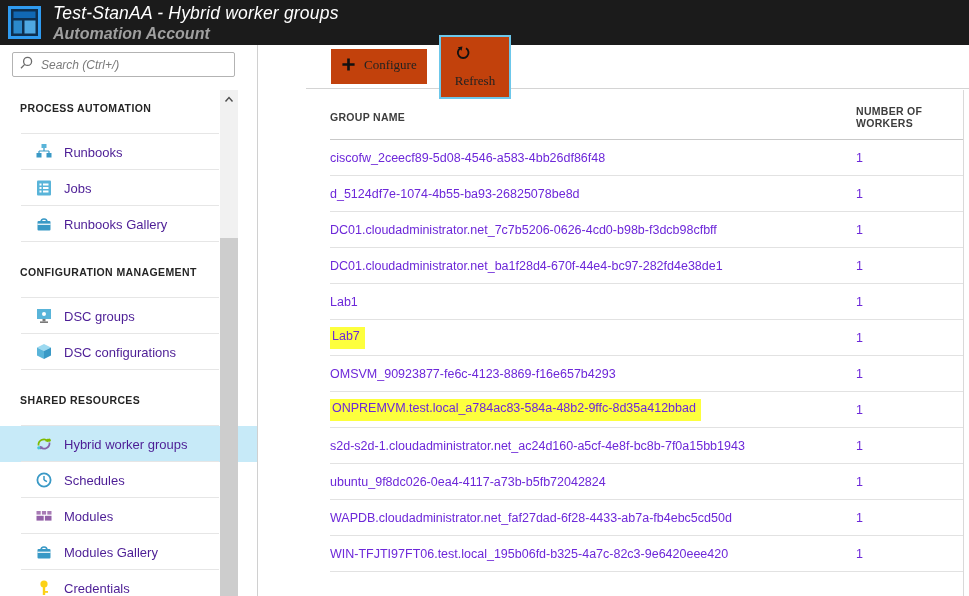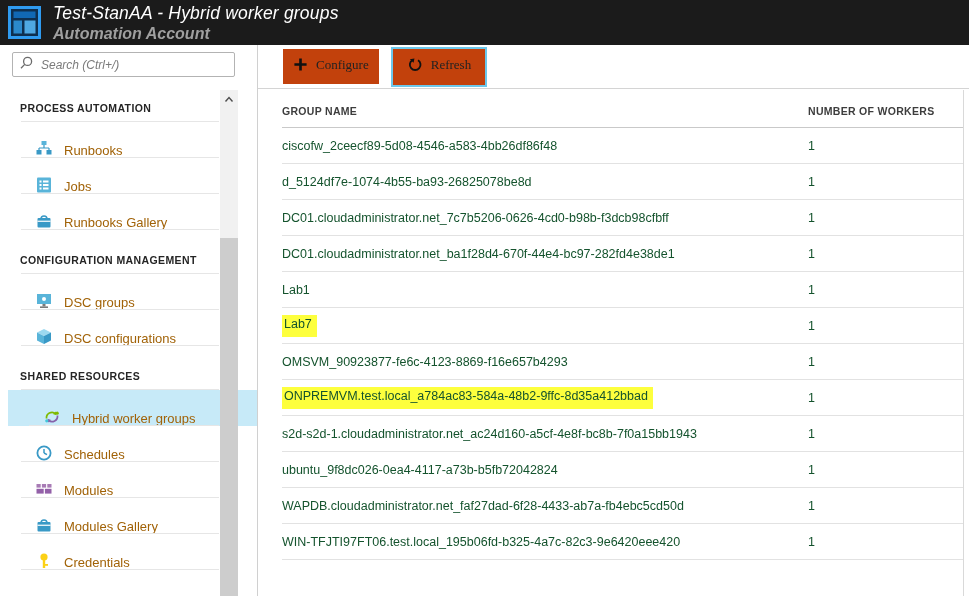--- a/index.html
+++ b/index.html
@@ -8,62 +8,62 @@
          font-family:"Liberation Sans", sans-serif; color:#333; }
 
   
   .hdr { height:45px; background:#1b1b1b; display:flex; align-items:center; }
   .hdr-icon { width:33px; height:33px; margin-left:8px; flex:0 0 auto; }
   .hdr-text { margin-left:12px;font-style:italic; }
   .hdr-title { color:#fff; font-size:17.5px; letter-spacing:.2px; }
   .hdr-sub { color:#9f9f9f; font-size:16px; font-weight:bold; margin-top:1px; }
 
   
-  .body { display:flex; height:551px; }
+  .body { display:flex; height:551px;gap:48px; }
   .sidebar { width:258px; position:relative; border-right:1px solid #d0d0d0; background:#fff; overflow:hidden; }
   .main { flex:1; position:relative; background:#fff; }
   .main::after { content:""; position:absolute; top:45px; bottom:0; right:5px; border-left:1px solid #d9d9d9; }
 
   
   .search-wrap { margin:7px 22px 0 12px; height:25px; border:1px solid #b3b3b3; border-radius:2px;
                  display:flex; align-items:center; padding:0 6px; background:#fff; }
   .search-wrap svg { flex:0 0 auto; }
   .search-wrap input { border:none; outline:none; flex:1; margin-left:8px; font-size:12px;
                        font-style:italic; color:#444; font-family:"Liberation Sans", sans-serif; }
   .search-wrap input::placeholder { color:#7a7a7a; font-style:italic; }
 
   .nav { margin-top:13px; }
-  .section-title { position:relative; padding:24px 0 8px 20px; font-size:10.5px; font-weight:bold;
+  .section-title { position:relative; padding:24px 0 20px 20px; font-size:10.5px; font-weight:bold;
                    color:#252525; letter-spacing:.4px; }
   .section:first-child .section-title { padding-top:12px; }
   .section-title::after, .item::after { content:""; position:absolute; bottom:0; left:21px; right:38px;
                    border-bottom:1px solid #e6e6e6; }
-  .item { position:relative; height:36px; display:flex; align-items:flex-end; padding-left:35px; gap:11px;
-          font-size:13px; color:#a16207; cursor:pointer; }
-  .item.selected { background:#c7eaf8;margin-left:8px; }
+  .item { position:relative; height:36px; display:flex; align-items:center; padding-left:35px; gap:11px;
+          font-size:13px; color:#4c1d95; cursor:pointer; }
+  .item.selected { background:#c7eaf8; }
   .item .ic { width:18px; height:18px; flex:0 0 auto; display:flex; }
 
   
   .sb-track { position:absolute; top:45px; bottom:0; left:220px; width:18px; background:#f1f1f1; }
   .sb-up { height:18px; display:flex; align-items:center; justify-content:center; }
   .sb-thumb { position:absolute; top:148px; height:390px; left:0; width:18px; background:#cdcdcd; }
 
   
   .toolbar { height:44px; display:flex; align-items:center; padding-left:25px; border-bottom:1px solid #d4d4d4; }
   .tbtn { display:flex; align-items:flex-start; gap:8px; background:#c2410c; border:none; font-size:13px;
           color:#222; font-family:Liberation Serif, serif; cursor:pointer; padding:8px 10px; }
-  .tbtn.refresh { border:2px solid #6cc7ea; margin-left:12px; padding:8px 14px; }
+  .tbtn.refresh { border:2px solid #6cc7ea; margin-left:12px; padding:8px 14px;flex-direction:column; }
 
   
   .grid { margin:0 6px 16px 24px; }
   .thead { display:grid; grid-template-columns:526px 1fr; align-items:center;
            padding:16px 0 10px; border-bottom:1px solid #c9c9c9;
            font-size:10.5px; font-weight:bold; color:#3d3d3d; letter-spacing:.3px; }
   .trow { display:grid; grid-template-columns:526px 1fr; align-items:center; height:36px;
-          border-bottom:1px solid #e2e2e2; font-size:12.5px; color:#14532d; cursor:pointer; }
+          border-bottom:1px solid #e2e2e2; font-size:12.5px; color:#6d28d9; cursor:pointer; }
   .tname span { display:inline-block; }
   .tname span.hl { background:#fdff3d; padding:2px 5px 6px 2px; }
 </style>
 </head>
 <body>
 
 <div class="app">
 
   <div class="hdr">
     <div class="hdr-icon">

